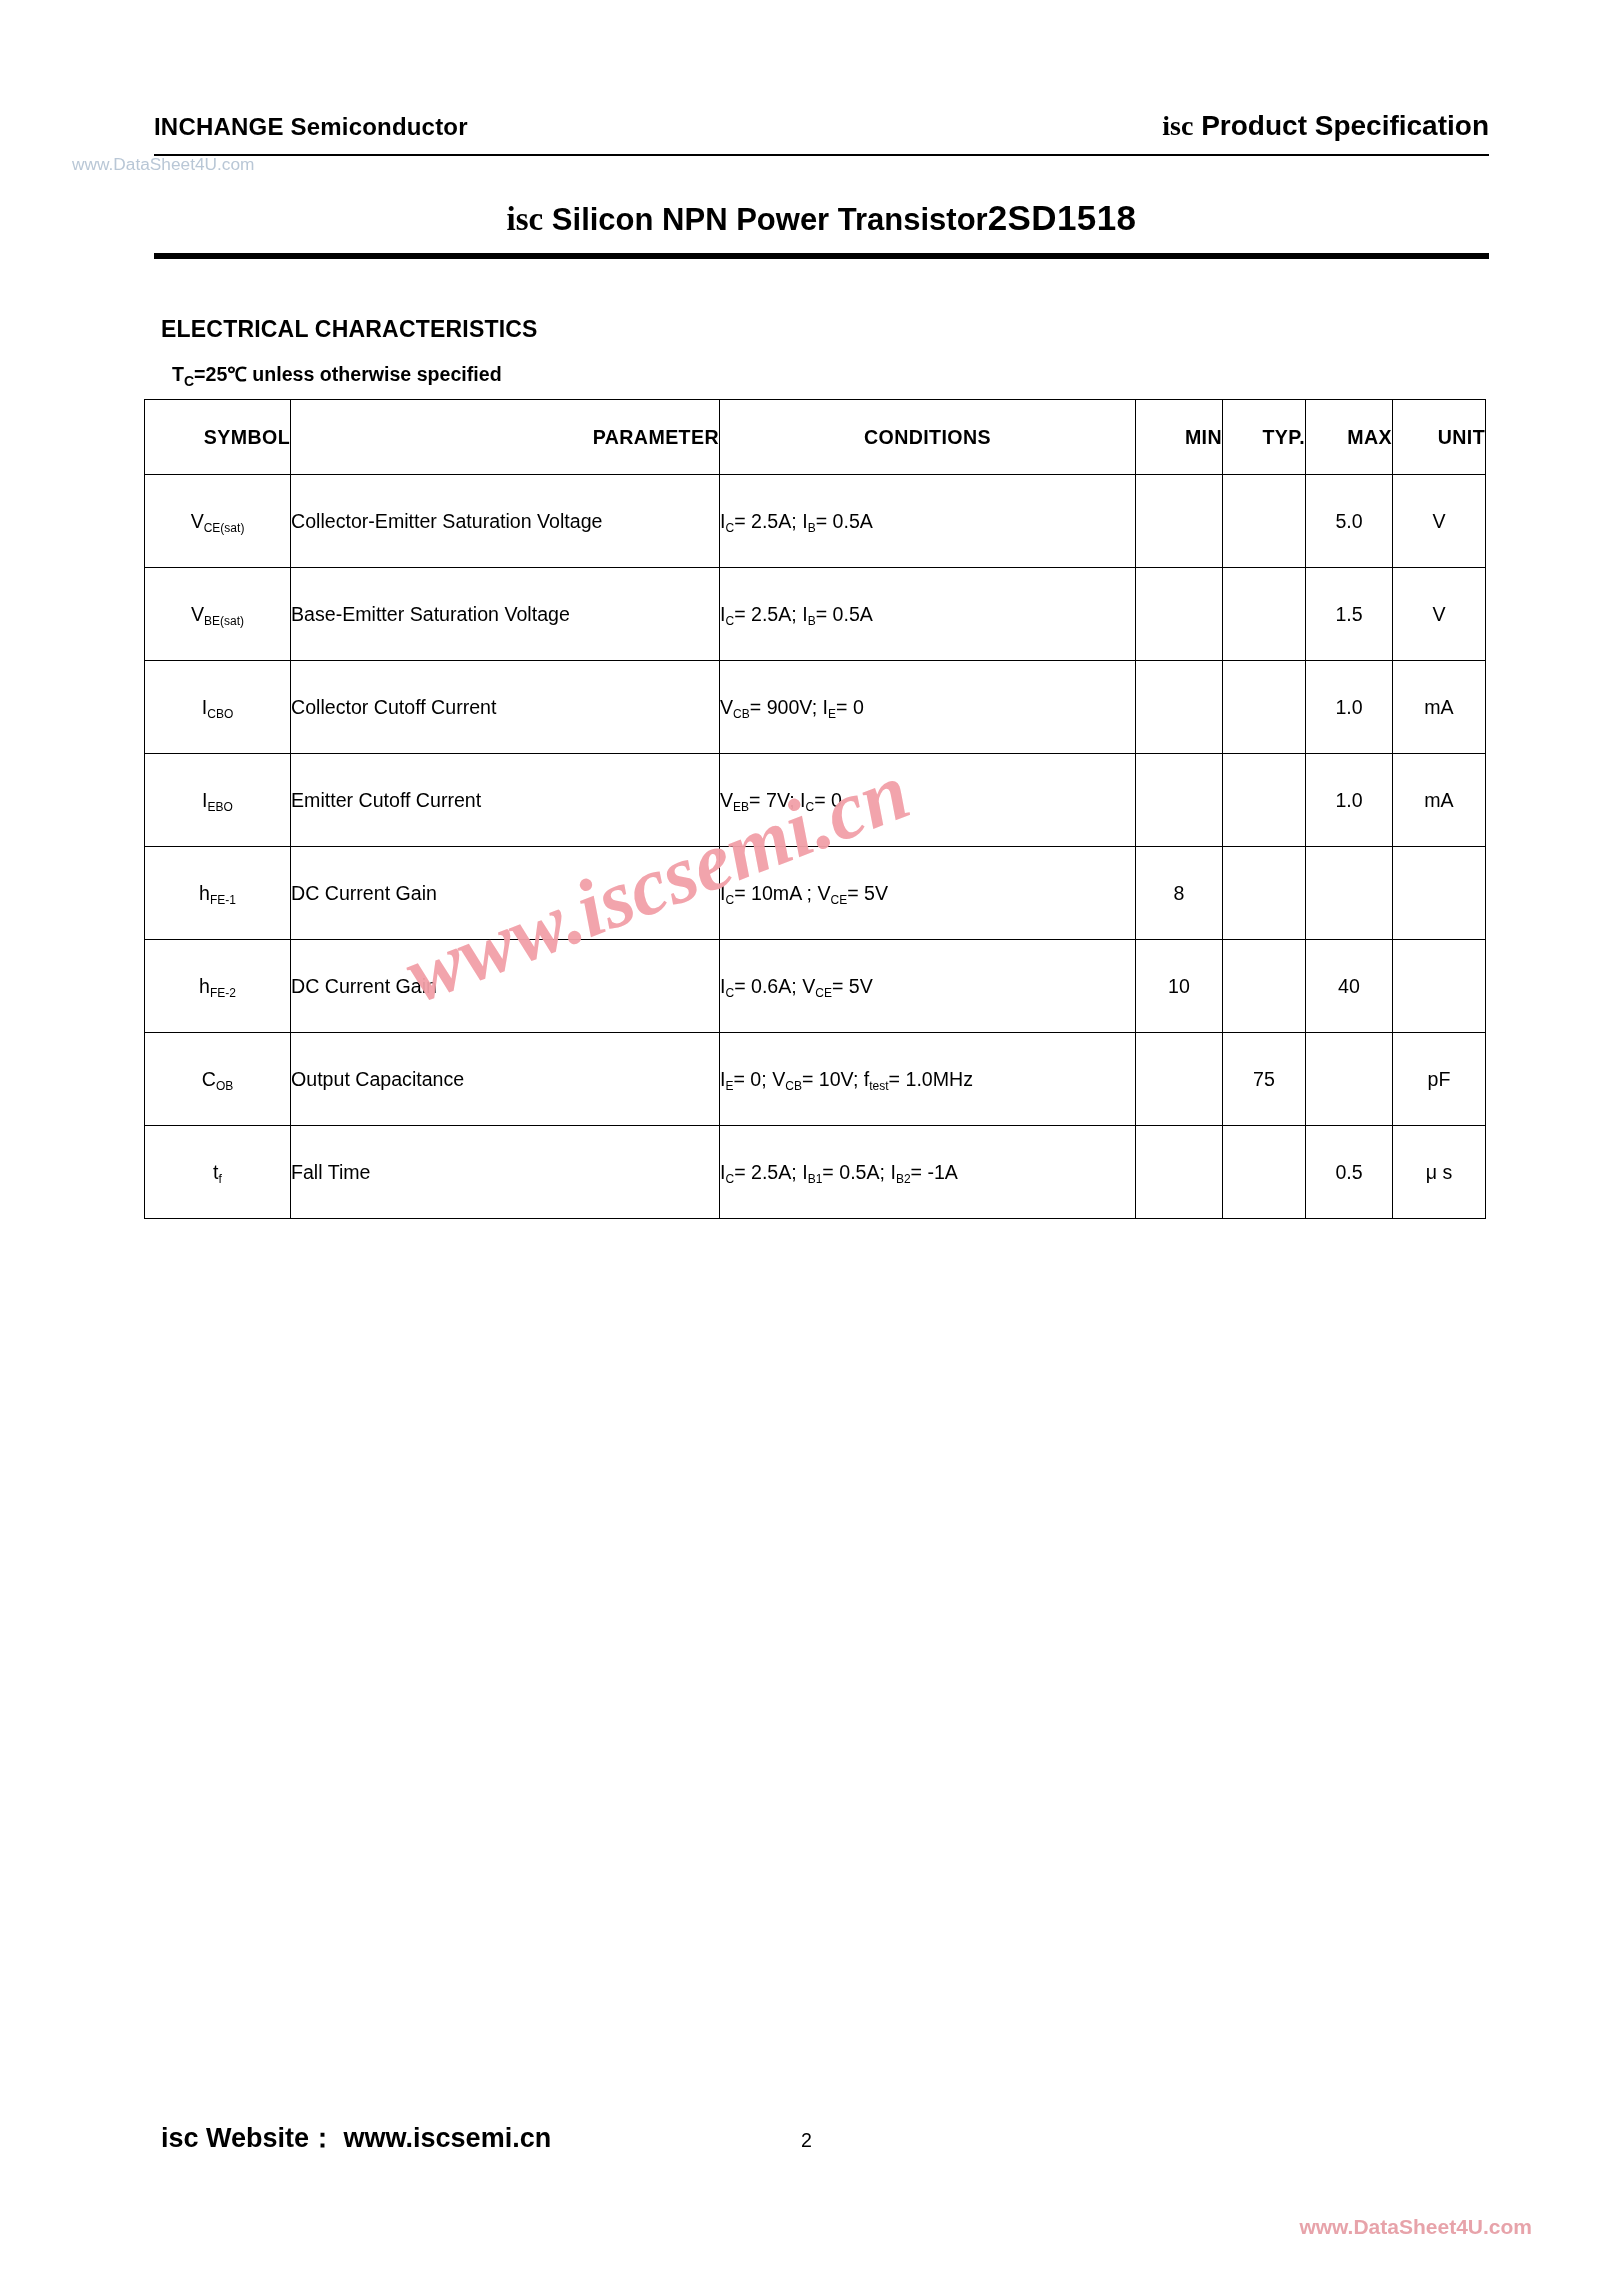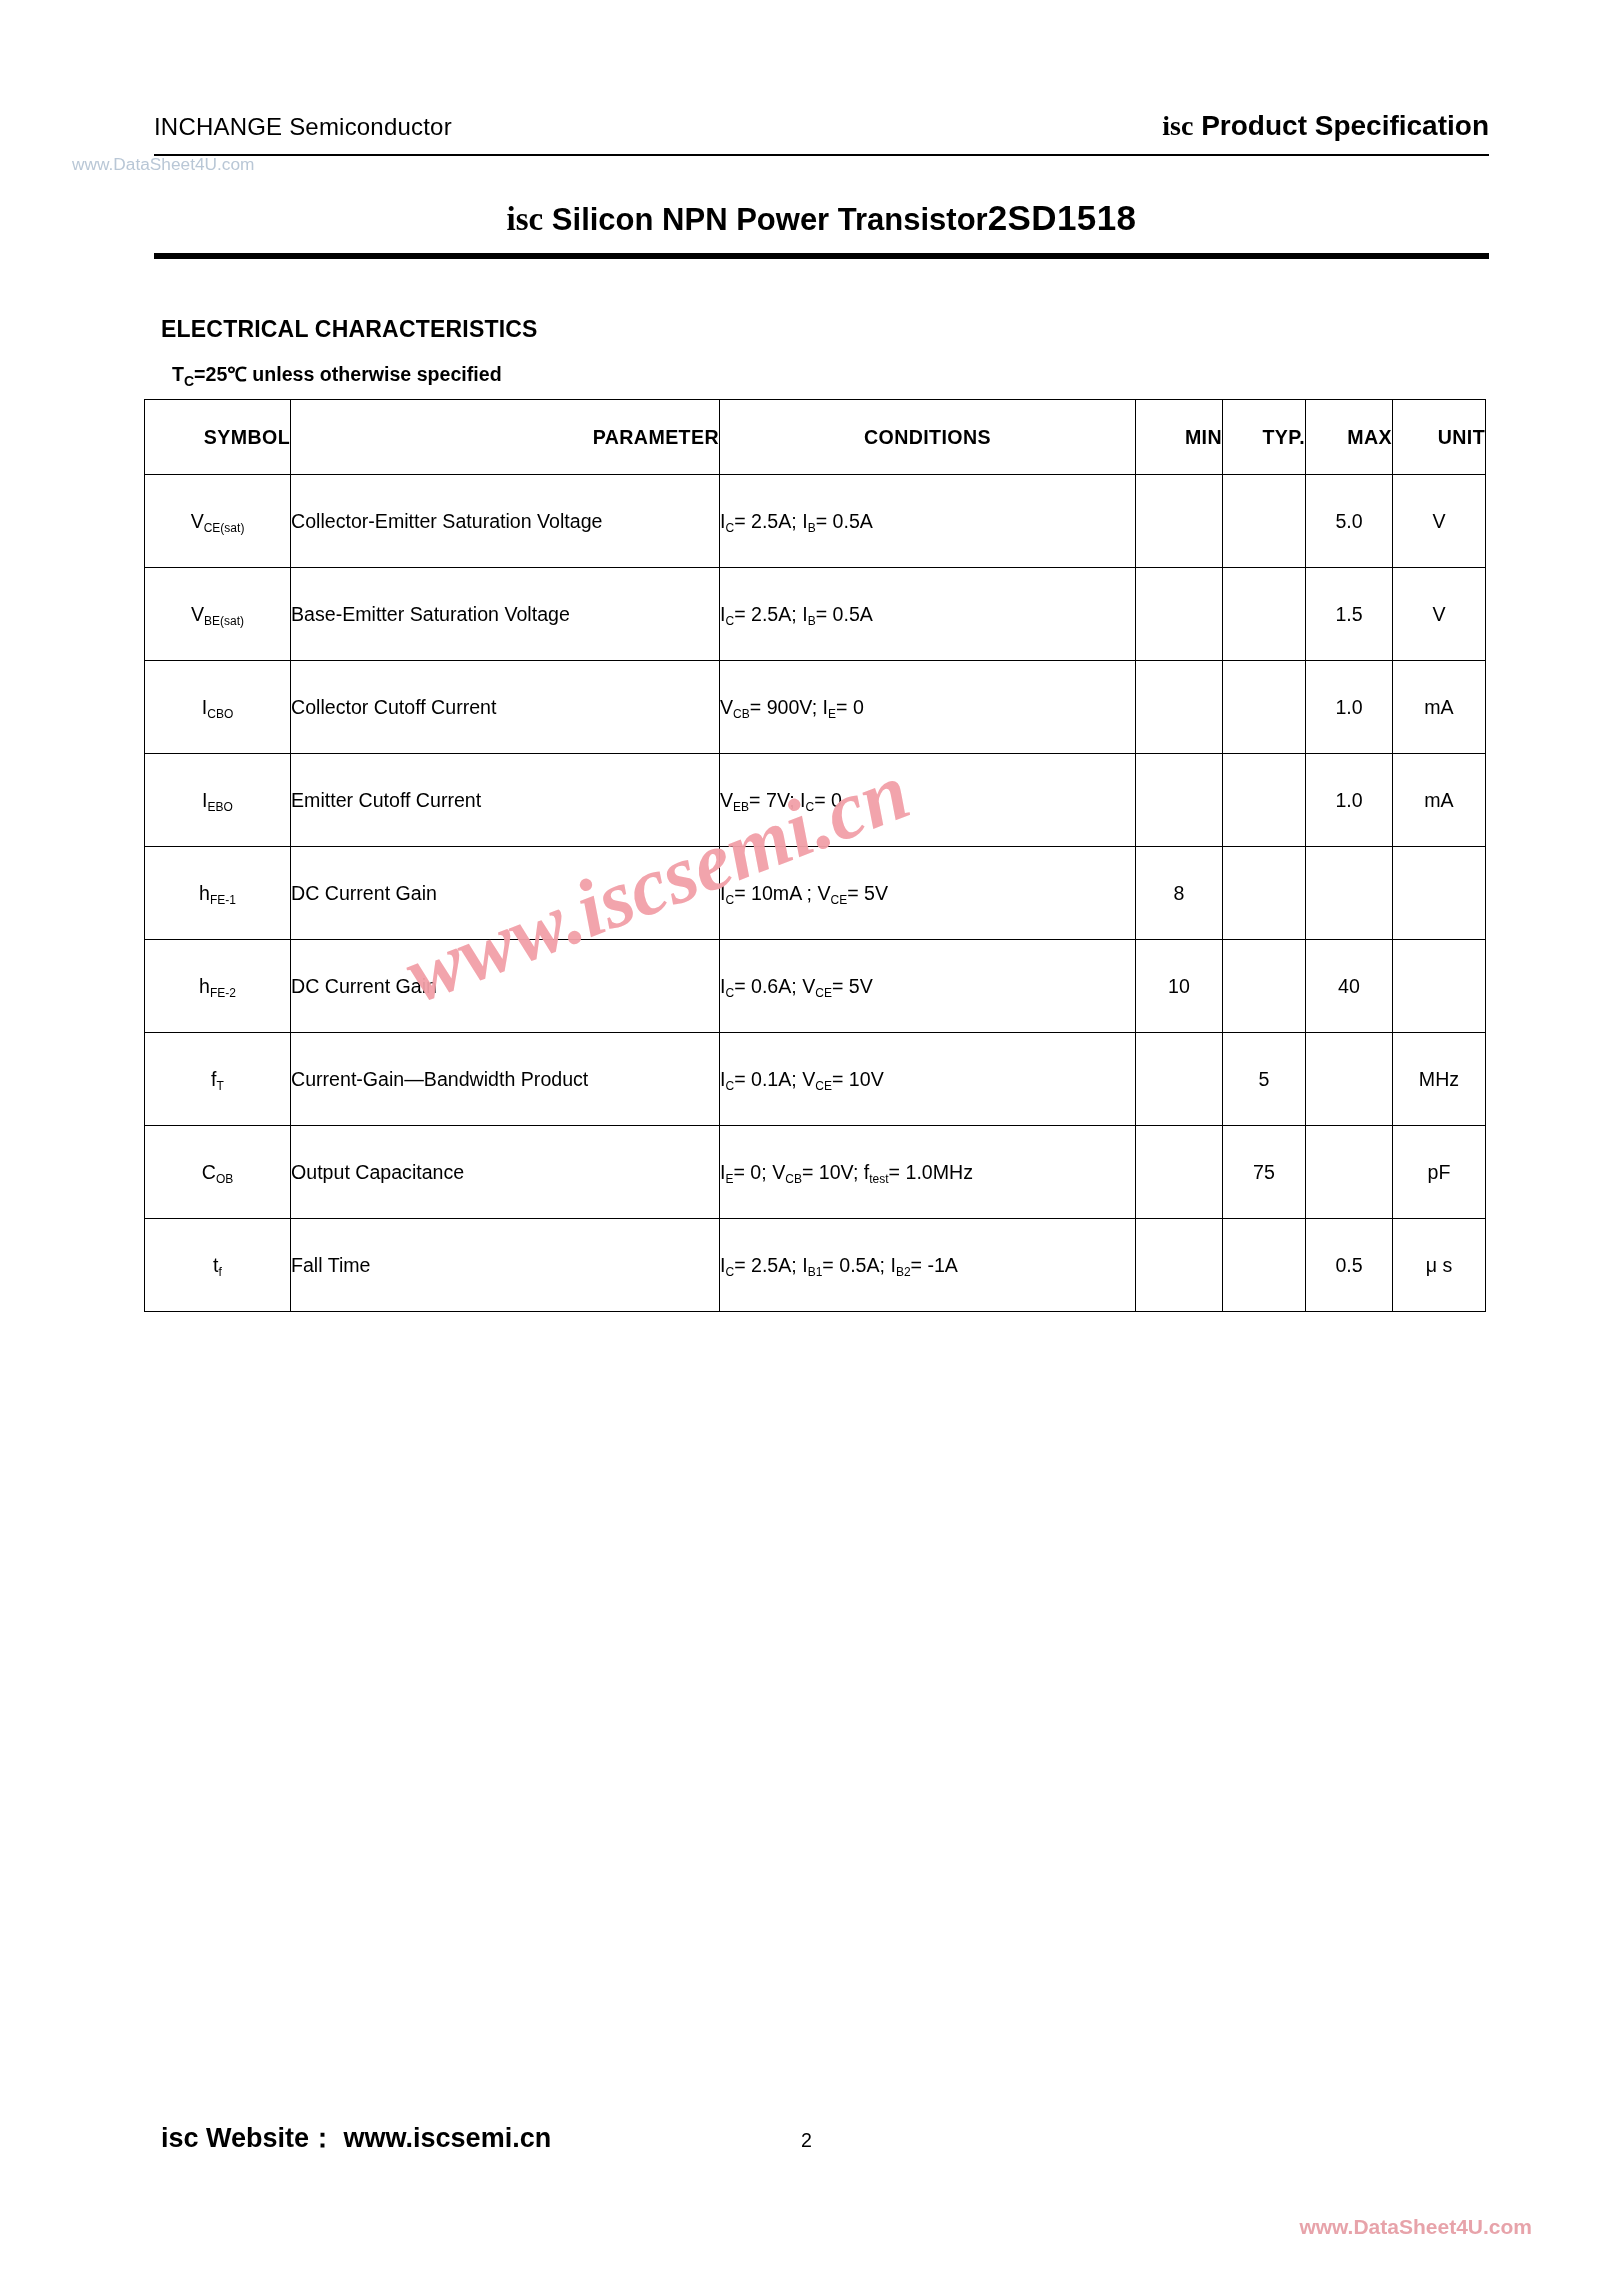--- a/index.html
+++ b/index.html
@@ -27,21 +27,21 @@
     position: absolute;
     left: 154px;
     top: 110px;
     width: 1335px;
     display: flex;
     align-items: baseline;
     justify-content: space-between;
   }
   .header-left {
     font-size: 24px;
-    font-weight: normal;
+    font-weight: bold;
     letter-spacing: 0.2px;
   }
   .header-right {
     font-size: 28px;
     font-weight: bold;
   }
   .header-right .isc-word {
     font-family: "Liberation Serif", serif;
     font-weight: bold;
   }
@@ -278,29 +278,20 @@
         <tr>
           <td class="c-symbol"><span>h</span><sub>FE-2</sub></td>
           <td class="c-param">DC Current Gain</td>
           <td class="c-cond">I<sub>C</sub>= 0.6A; V<sub>CE</sub>= 5V</td>
           <td class="c-min">10</td>
           <td class="c-typ"></td>
           <td class="c-max">40</td>
           <td class="c-unit"></td>
         </tr>
         <tr>
-          <td class="c-symbol"><span>f</span><sub>T</sub></td>
-          <td class="c-param">Current-Gain—Bandwidth Product</td>
-          <td class="c-cond">I<sub>C</sub>= 0.1A; V<sub>CE</sub>= 10V</td>
-          <td class="c-min"></td>
-          <td class="c-typ">5</td>
-          <td class="c-max"></td>
-          <td class="c-unit">MHz</td>
-        </tr>
-        <tr>
           <td class="c-symbol"><span>C</span><sub>OB</sub></td>
           <td class="c-param">Output Capacitance</td>
           <td class="c-cond">I<sub>E</sub>= 0; V<sub>CB</sub>= 10V; f<sub>test</sub>= 1.0MHz</td>
           <td class="c-min"></td>
           <td class="c-typ">75</td>
           <td class="c-max"></td>
           <td class="c-unit">pF</td>
         </tr>
         <tr>
           <td class="c-symbol"><span>t</span><sub>f</sub></td>

